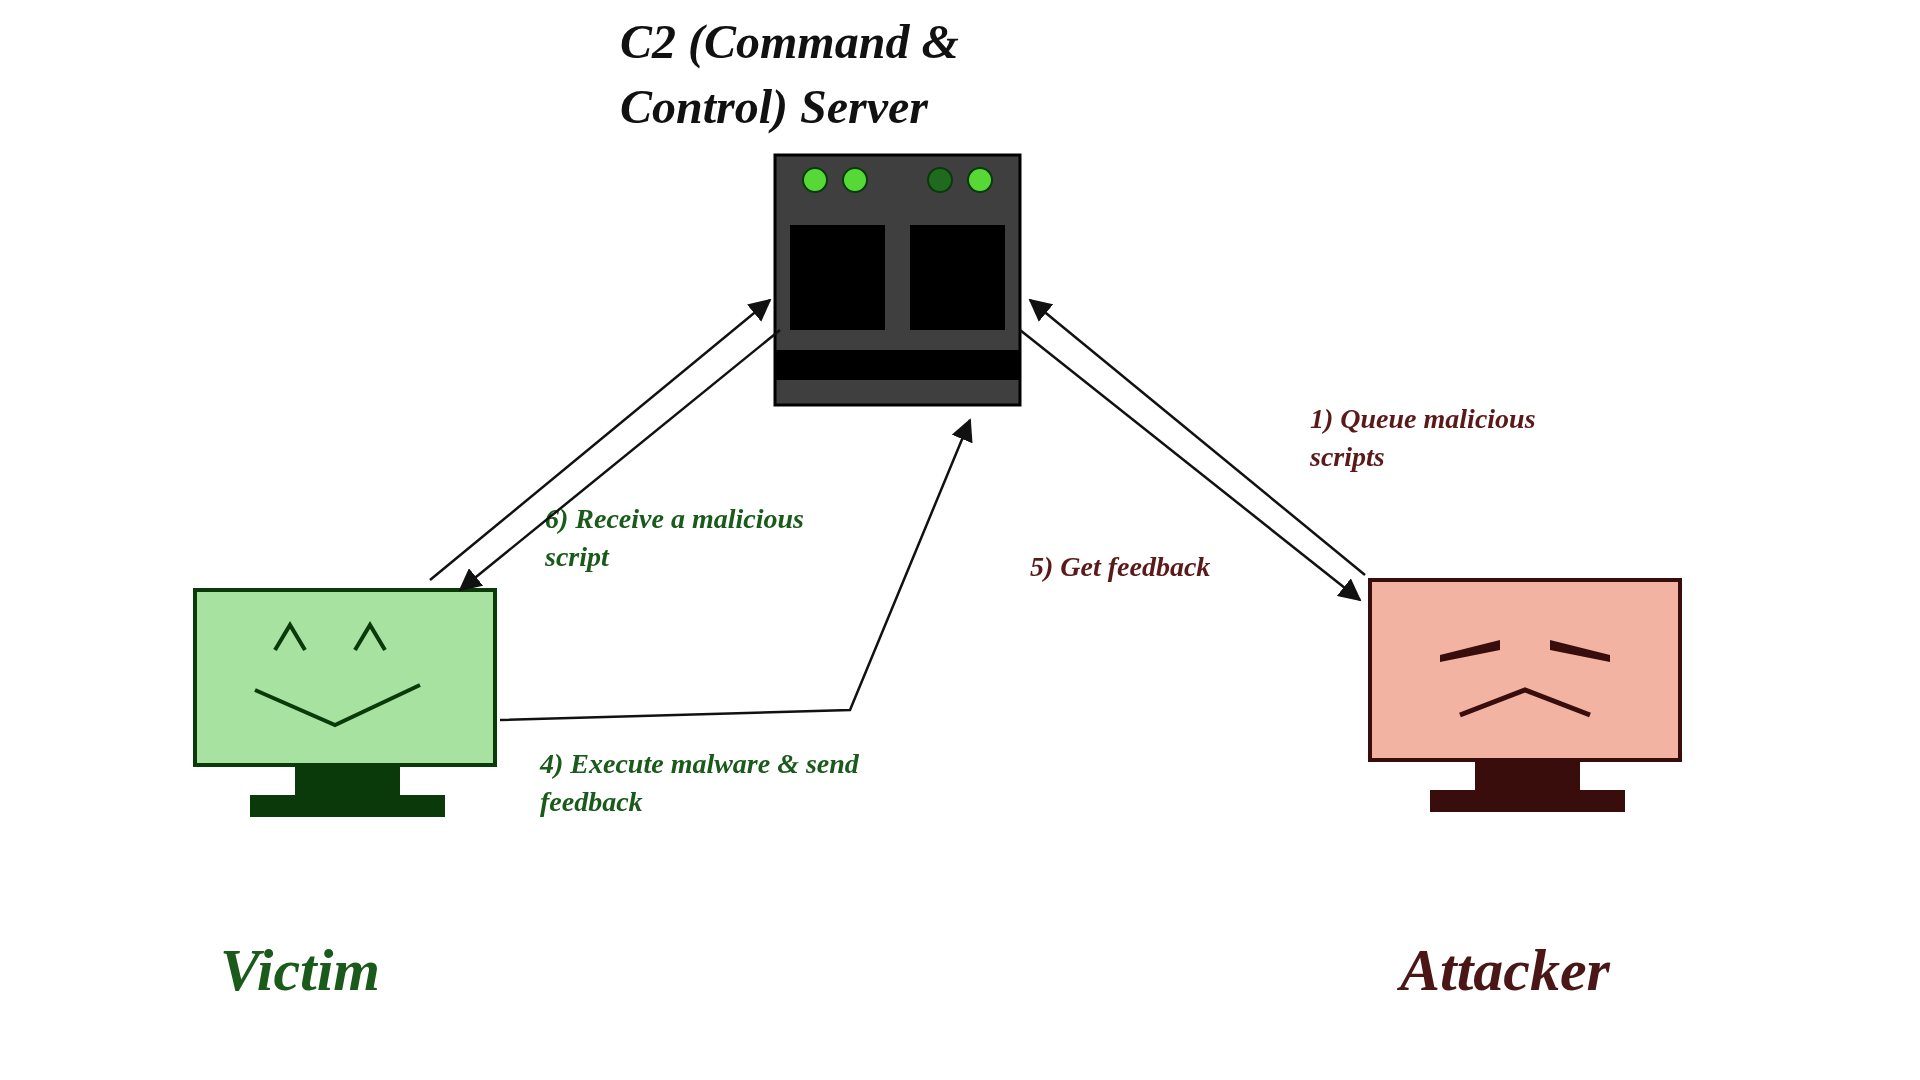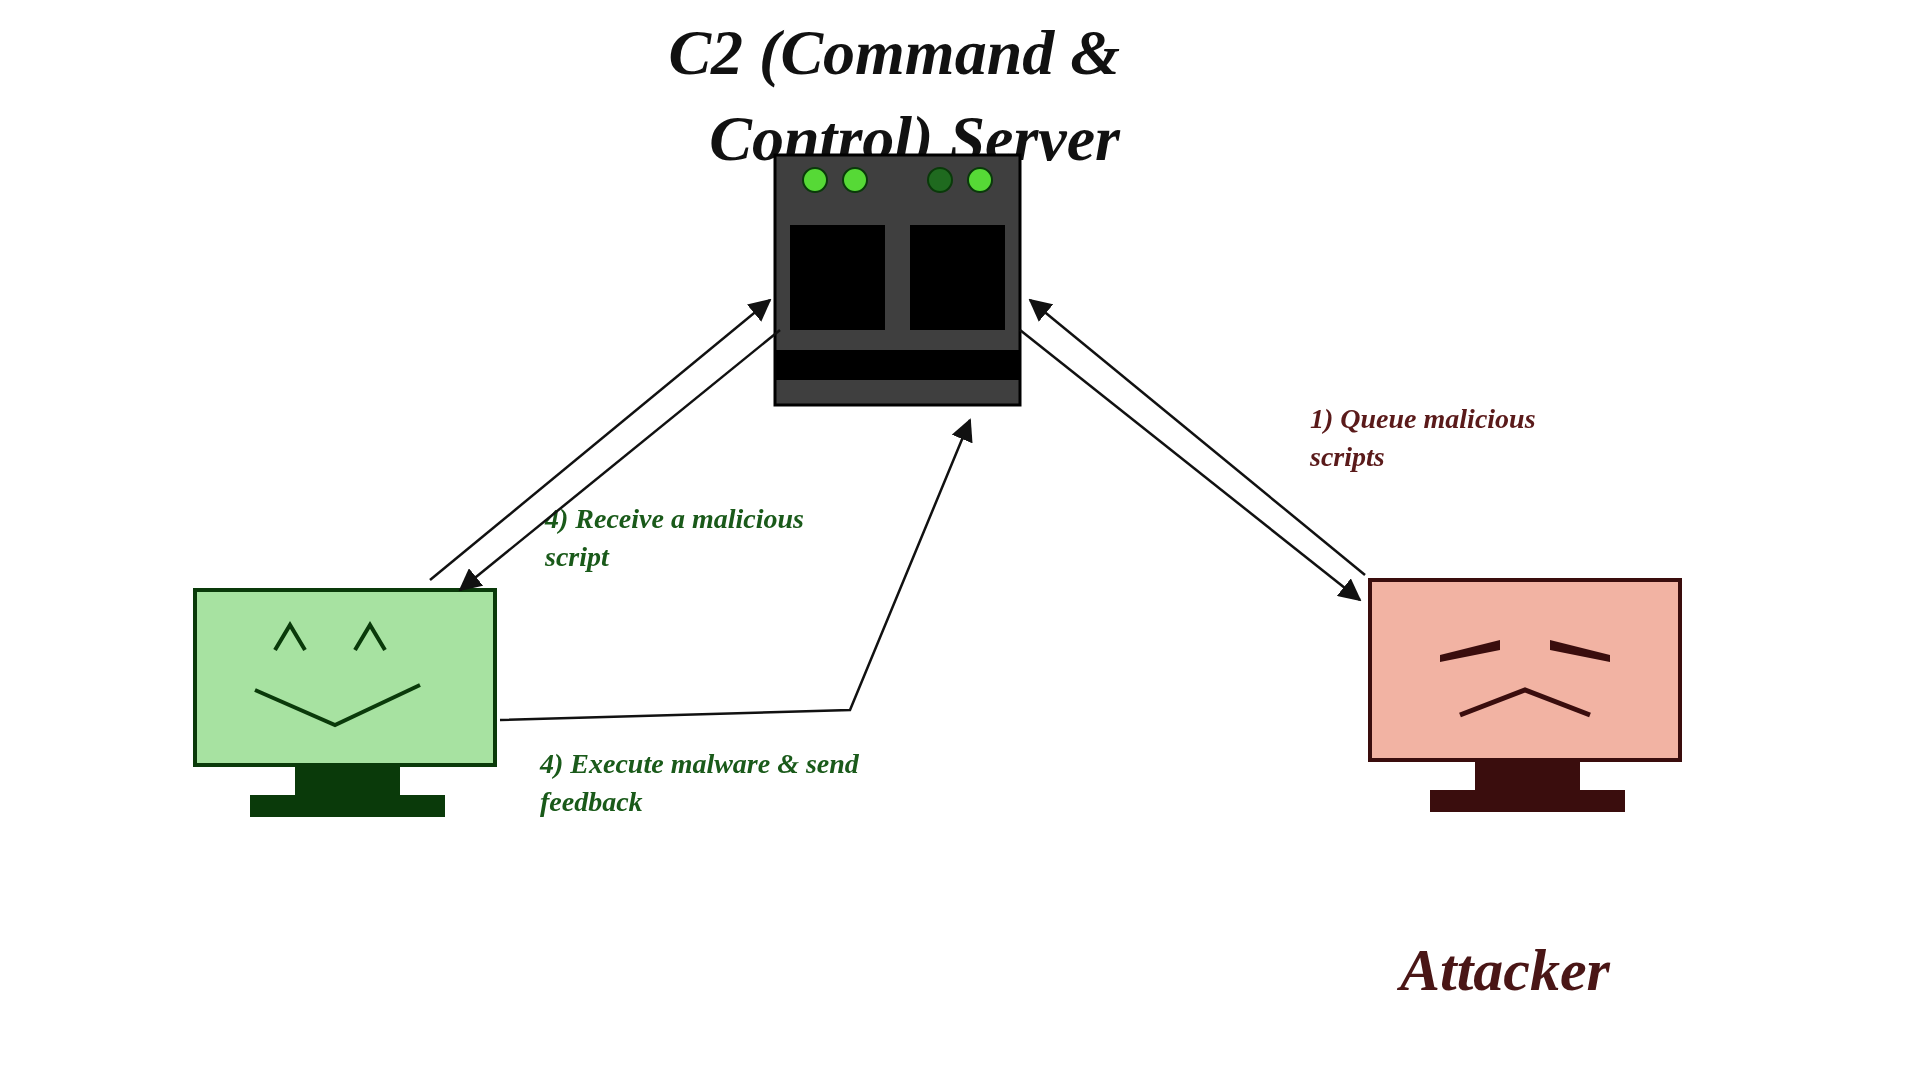--- a/index.html
+++ b/index.html
@@ -16,23 +16,23 @@
     width: 1920px;
     height: 1080px;
   }
   .label {
     position: absolute;
     font-style: italic;
     font-weight: bold;
     line-height: 1.35;
   }
   .title {
-    font-size: 64px;
+    font-size: 48px;
     color: #111;
-    text-align: right;
+    text-align: left;
   }
   .victim-title {
     font-size: 60px;
     color: #1a5a1a;
   }
   .attacker-title {
     font-size: 60px;
     color: #4a1616;
   }
   .step-green {
@@ -57,32 +57,38 @@
 <body>
 
 <div class="stage">
 
   <div class="label title" style="left:620px; top:10px; width:500px;">
     <span>C2 (Command &amp; Control) Server</span>
   </div>
 
 
   <div class="label step-green" style="left:545px; top:500px; width:260px;">
-    <span>4) Receive a malicious script</span>
+    <span>6) Receive a malicious script</span>
   </div>
 
   <div class="label step-green" style="left:540px; top:745px; width:320px;">
     <span>4) Execute malware &amp; send feedback</span>
   </div>
 
   <div class="label step-red" style="left:1310px; top:400px; width:260px;">
     <span>1) Queue malicious scripts</span>
   </div>
 
+  <div class="label step-red" style="left:1030px; top:548px; width:260px;">
+    <span>5) Get feedback</span>
+  </div>
 
+  <div class="label victim-title" style="left:220px; top:930px;">
+    <span>Victim</span>
+  </div>
 
   <div class="label attacker-title" style="left:1400px; top:930px;text-align:center;">
     <span>Attacker</span>
   </div>
 
   <svg class="overlay" viewBox="0 0 1920 1080">
     <defs>
       <marker id="arrow" viewBox="0 0 12 12" refX="11" refY="6" markerWidth="9" markerHeight="9" orient="auto-start-reverse">
         <path d="M 0 0 L 12 6 L 0 12 z" fill="#111"></path>
       </marker>

